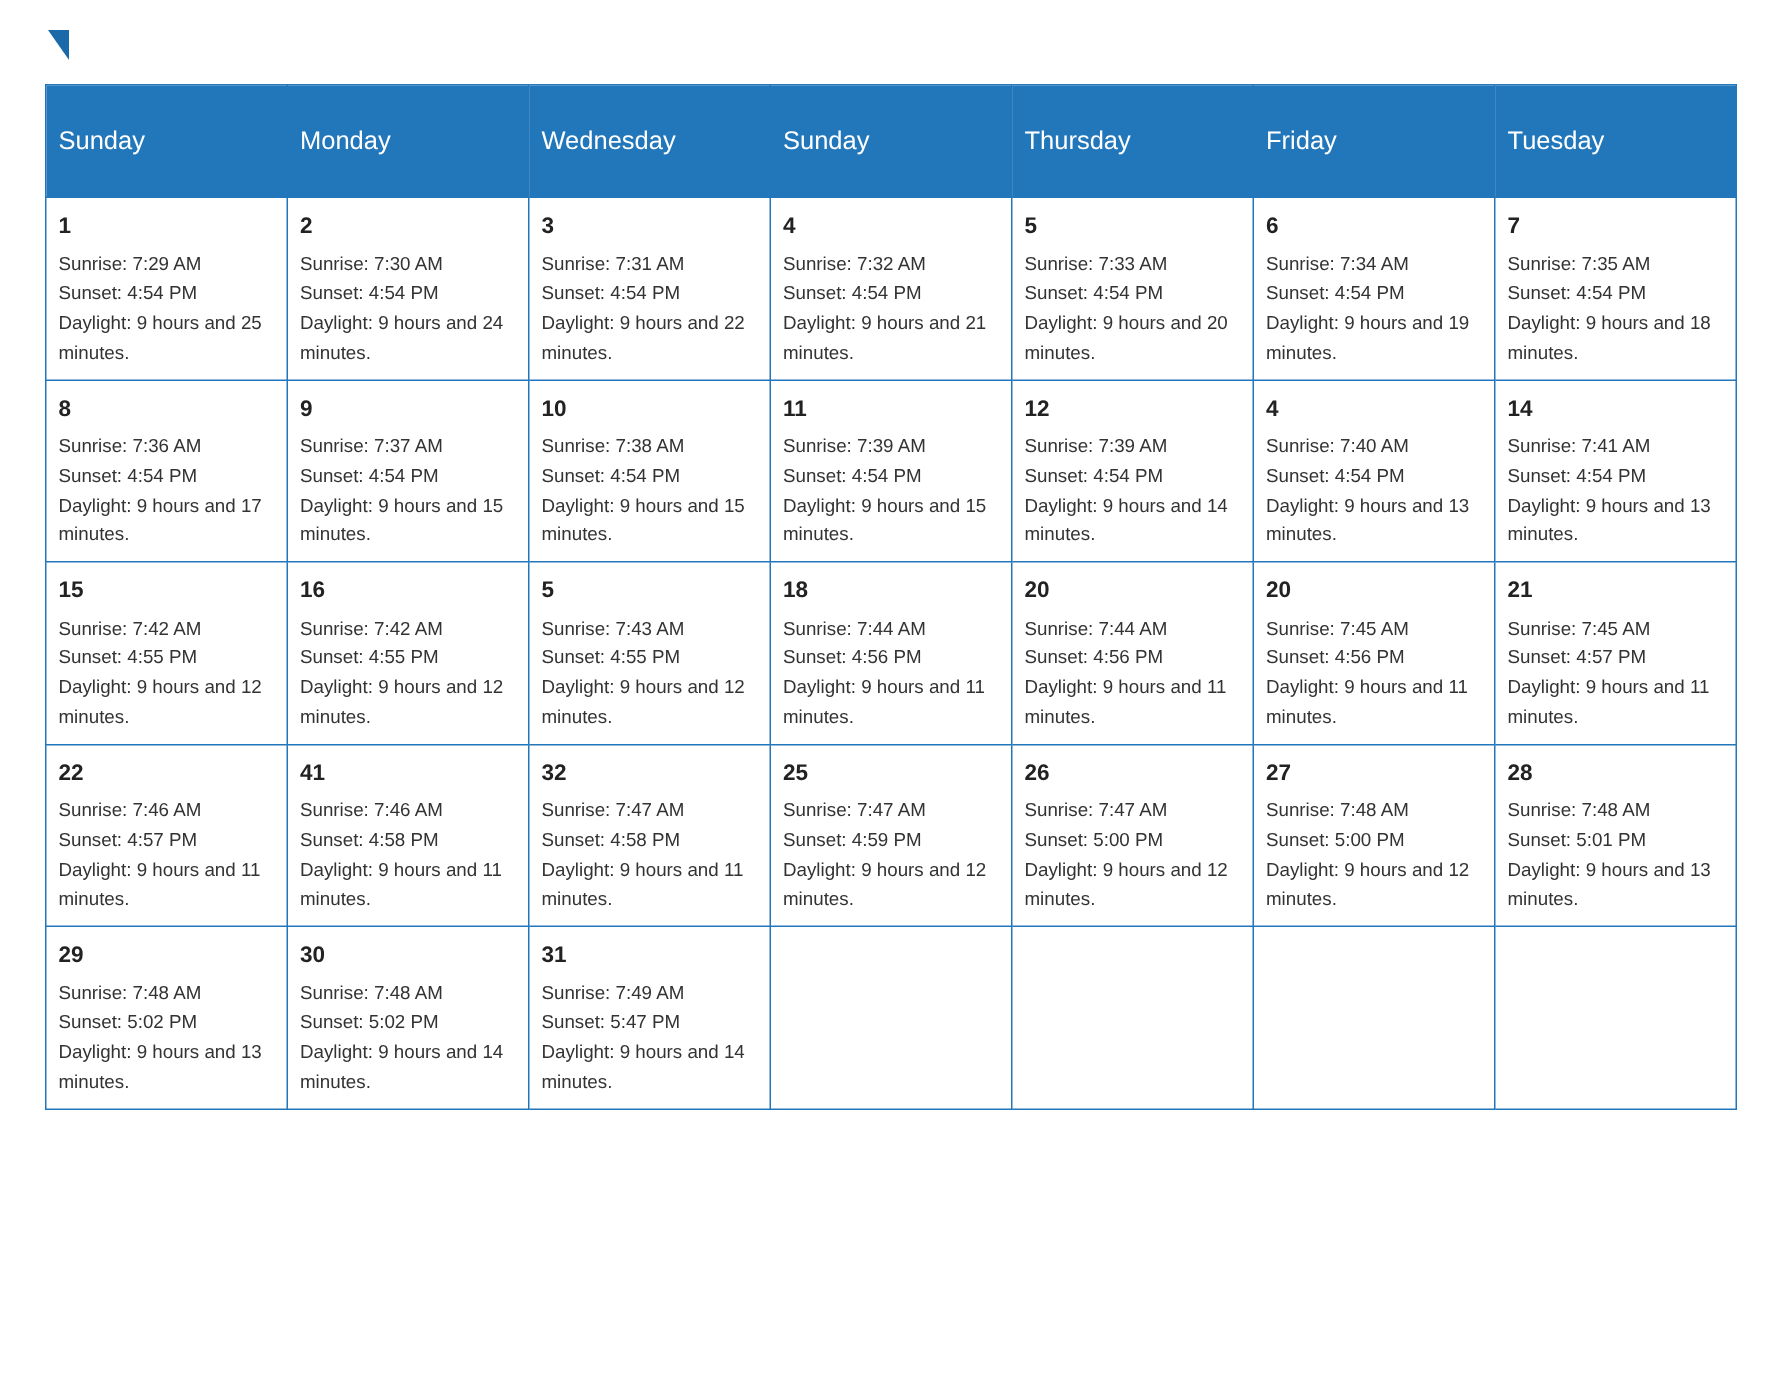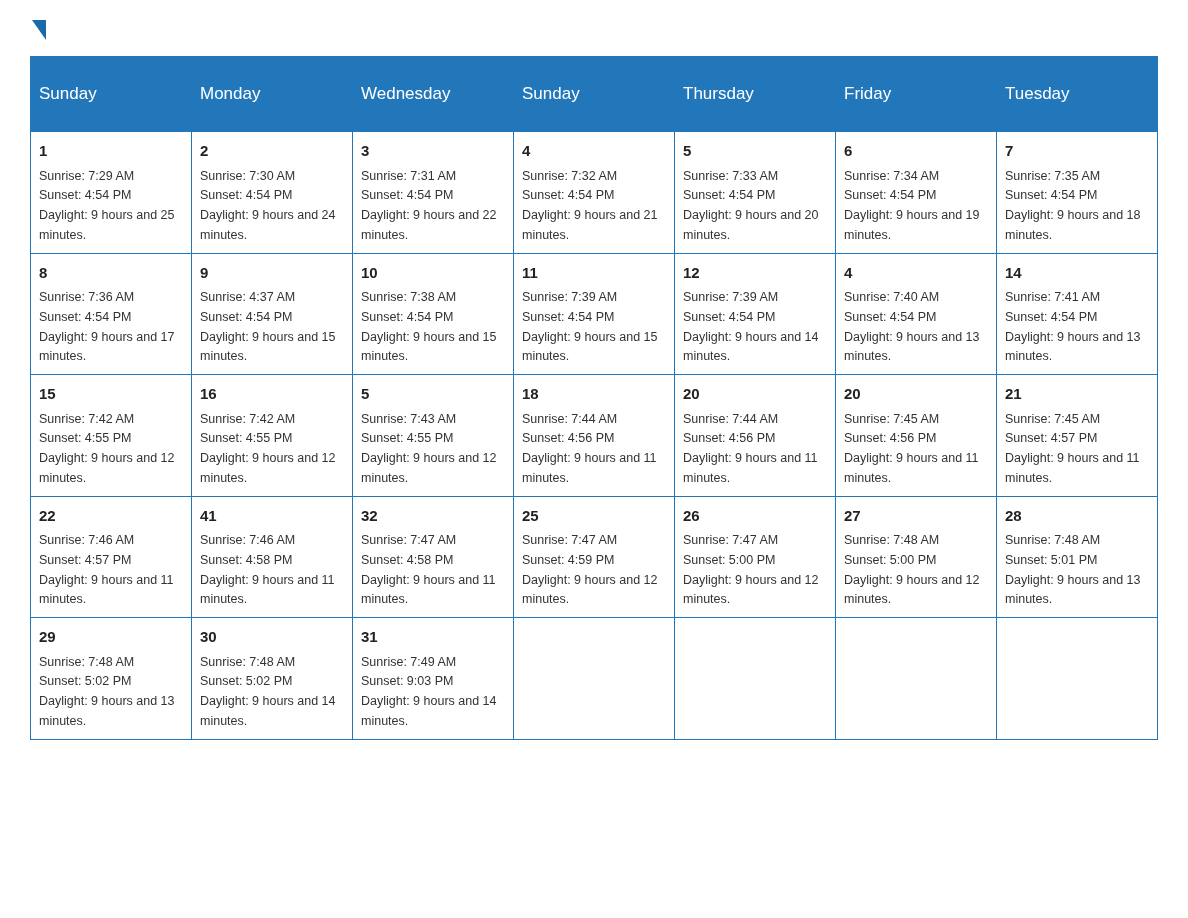--- a/index.html
+++ b/index.html
@@ -130,21 +130,21 @@
         <td><span class="day-num">1</span><span class="day-info">Sunrise: 7:29 AM</span><br><span class="day-info">Sunset: 4:54 PM</span><br><span class="day-info">Daylight: 9 hours and 25 minutes.</span></td>
         <td><span class="day-num">2</span><span class="day-info">Sunrise: 7:30 AM</span><br><span class="day-info">Sunset: 4:54 PM</span><br><span class="day-info">Daylight: 9 hours and 24 minutes.</span></td>
         <td><span class="day-num">3</span><span class="day-info">Sunrise: 7:31 AM</span><br><span class="day-info">Sunset: 4:54 PM</span><br><span class="day-info">Daylight: 9 hours and 22 minutes.</span></td>
         <td><span class="day-num">4</span><span class="day-info">Sunrise: 7:32 AM</span><br><span class="day-info">Sunset: 4:54 PM</span><br><span class="day-info">Daylight: 9 hours and 21 minutes.</span></td>
         <td><span class="day-num">5</span><span class="day-info">Sunrise: 7:33 AM</span><br><span class="day-info">Sunset: 4:54 PM</span><br><span class="day-info">Daylight: 9 hours and 20 minutes.</span></td>
         <td><span class="day-num">6</span><span class="day-info">Sunrise: 7:34 AM</span><br><span class="day-info">Sunset: 4:54 PM</span><br><span class="day-info">Daylight: 9 hours and 19 minutes.</span></td>
         <td><span class="day-num">7</span><span class="day-info">Sunrise: 7:35 AM</span><br><span class="day-info">Sunset: 4:54 PM</span><br><span class="day-info">Daylight: 9 hours and 18 minutes.</span></td>
       </tr>
       <tr>
         <td><span class="day-num">8</span><span class="day-info">Sunrise: 7:36 AM</span><br><span class="day-info">Sunset: 4:54 PM</span><br><span class="day-info">Daylight: 9 hours and 17 minutes.</span></td>
-        <td><span class="day-num">9</span><span class="day-info">Sunrise: 4:37 AM</span><br><span class="day-info">Sunset: 4:54 PM</span><br><span class="day-info">Daylight: 9 hours and 15 minutes.</span></td>
+        <td><span class="day-num">9</span><span class="day-info">Sunrise: 7:37 AM</span><br><span class="day-info">Sunset: 4:54 PM</span><br><span class="day-info">Daylight: 9 hours and 15 minutes.</span></td>
         <td><span class="day-num">10</span><span class="day-info">Sunrise: 7:38 AM</span><br><span class="day-info">Sunset: 4:54 PM</span><br><span class="day-info">Daylight: 9 hours and 15 minutes.</span></td>
         <td><span class="day-num">11</span><span class="day-info">Sunrise: 7:39 AM</span><br><span class="day-info">Sunset: 4:54 PM</span><br><span class="day-info">Daylight: 9 hours and 15 minutes.</span></td>
         <td><span class="day-num">12</span><span class="day-info">Sunrise: 7:39 AM</span><br><span class="day-info">Sunset: 4:54 PM</span><br><span class="day-info">Daylight: 9 hours and 14 minutes.</span></td>
         <td><span class="day-num">4</span><span class="day-info">Sunrise: 7:40 AM</span><br><span class="day-info">Sunset: 4:54 PM</span><br><span class="day-info">Daylight: 9 hours and 13 minutes.</span></td>
         <td><span class="day-num">14</span><span class="day-info">Sunrise: 7:41 AM</span><br><span class="day-info">Sunset: 4:54 PM</span><br><span class="day-info">Daylight: 9 hours and 13 minutes.</span></td>
       </tr>
       <tr>
         <td><span class="day-num">15</span><span class="day-info">Sunrise: 7:42 AM</span><br><span class="day-info">Sunset: 4:55 PM</span><br><span class="day-info">Daylight: 9 hours and 12 minutes.</span></td>
         <td><span class="day-num">16</span><span class="day-info">Sunrise: 7:42 AM</span><br><span class="day-info">Sunset: 4:55 PM</span><br><span class="day-info">Daylight: 9 hours and 12 minutes.</span></td>
         <td><span class="day-num">5</span><span class="day-info">Sunrise: 7:43 AM</span><br><span class="day-info">Sunset: 4:55 PM</span><br><span class="day-info">Daylight: 9 hours and 12 minutes.</span></td>
@@ -158,20 +158,20 @@
         <td><span class="day-num">41</span><span class="day-info">Sunrise: 7:46 AM</span><br><span class="day-info">Sunset: 4:58 PM</span><br><span class="day-info">Daylight: 9 hours and 11 minutes.</span></td>
         <td><span class="day-num">32</span><span class="day-info">Sunrise: 7:47 AM</span><br><span class="day-info">Sunset: 4:58 PM</span><br><span class="day-info">Daylight: 9 hours and 11 minutes.</span></td>
         <td><span class="day-num">25</span><span class="day-info">Sunrise: 7:47 AM</span><br><span class="day-info">Sunset: 4:59 PM</span><br><span class="day-info">Daylight: 9 hours and 12 minutes.</span></td>
         <td><span class="day-num">26</span><span class="day-info">Sunrise: 7:47 AM</span><br><span class="day-info">Sunset: 5:00 PM</span><br><span class="day-info">Daylight: 9 hours and 12 minutes.</span></td>
         <td><span class="day-num">27</span><span class="day-info">Sunrise: 7:48 AM</span><br><span class="day-info">Sunset: 5:00 PM</span><br><span class="day-info">Daylight: 9 hours and 12 minutes.</span></td>
         <td><span class="day-num">28</span><span class="day-info">Sunrise: 7:48 AM</span><br><span class="day-info">Sunset: 5:01 PM</span><br><span class="day-info">Daylight: 9 hours and 13 minutes.</span></td>
       </tr>
       <tr>
         <td><span class="day-num">29</span><span class="day-info">Sunrise: 7:48 AM</span><br><span class="day-info">Sunset: 5:02 PM</span><br><span class="day-info">Daylight: 9 hours and 13 minutes.</span></td>
         <td><span class="day-num">30</span><span class="day-info">Sunrise: 7:48 AM</span><br><span class="day-info">Sunset: 5:02 PM</span><br><span class="day-info">Daylight: 9 hours and 14 minutes.</span></td>
-        <td><span class="day-num">31</span><span class="day-info">Sunrise: 7:49 AM</span><br><span class="day-info">Sunset: 9:03 PM</span><br><span class="day-info">Daylight: 9 hours and 14 minutes.</span></td>
+        <td><span class="day-num">31</span><span class="day-info">Sunrise: 7:49 AM</span><br><span class="day-info">Sunset: 5:47 PM</span><br><span class="day-info">Daylight: 9 hours and 14 minutes.</span></td>
         <td class="empty-cell"></td>
         <td class="empty-cell"></td>
         <td class="empty-cell"></td>
         <td class="empty-cell"></td>
       </tr>
     </tbody>
 </table>
 
 </body></html>

